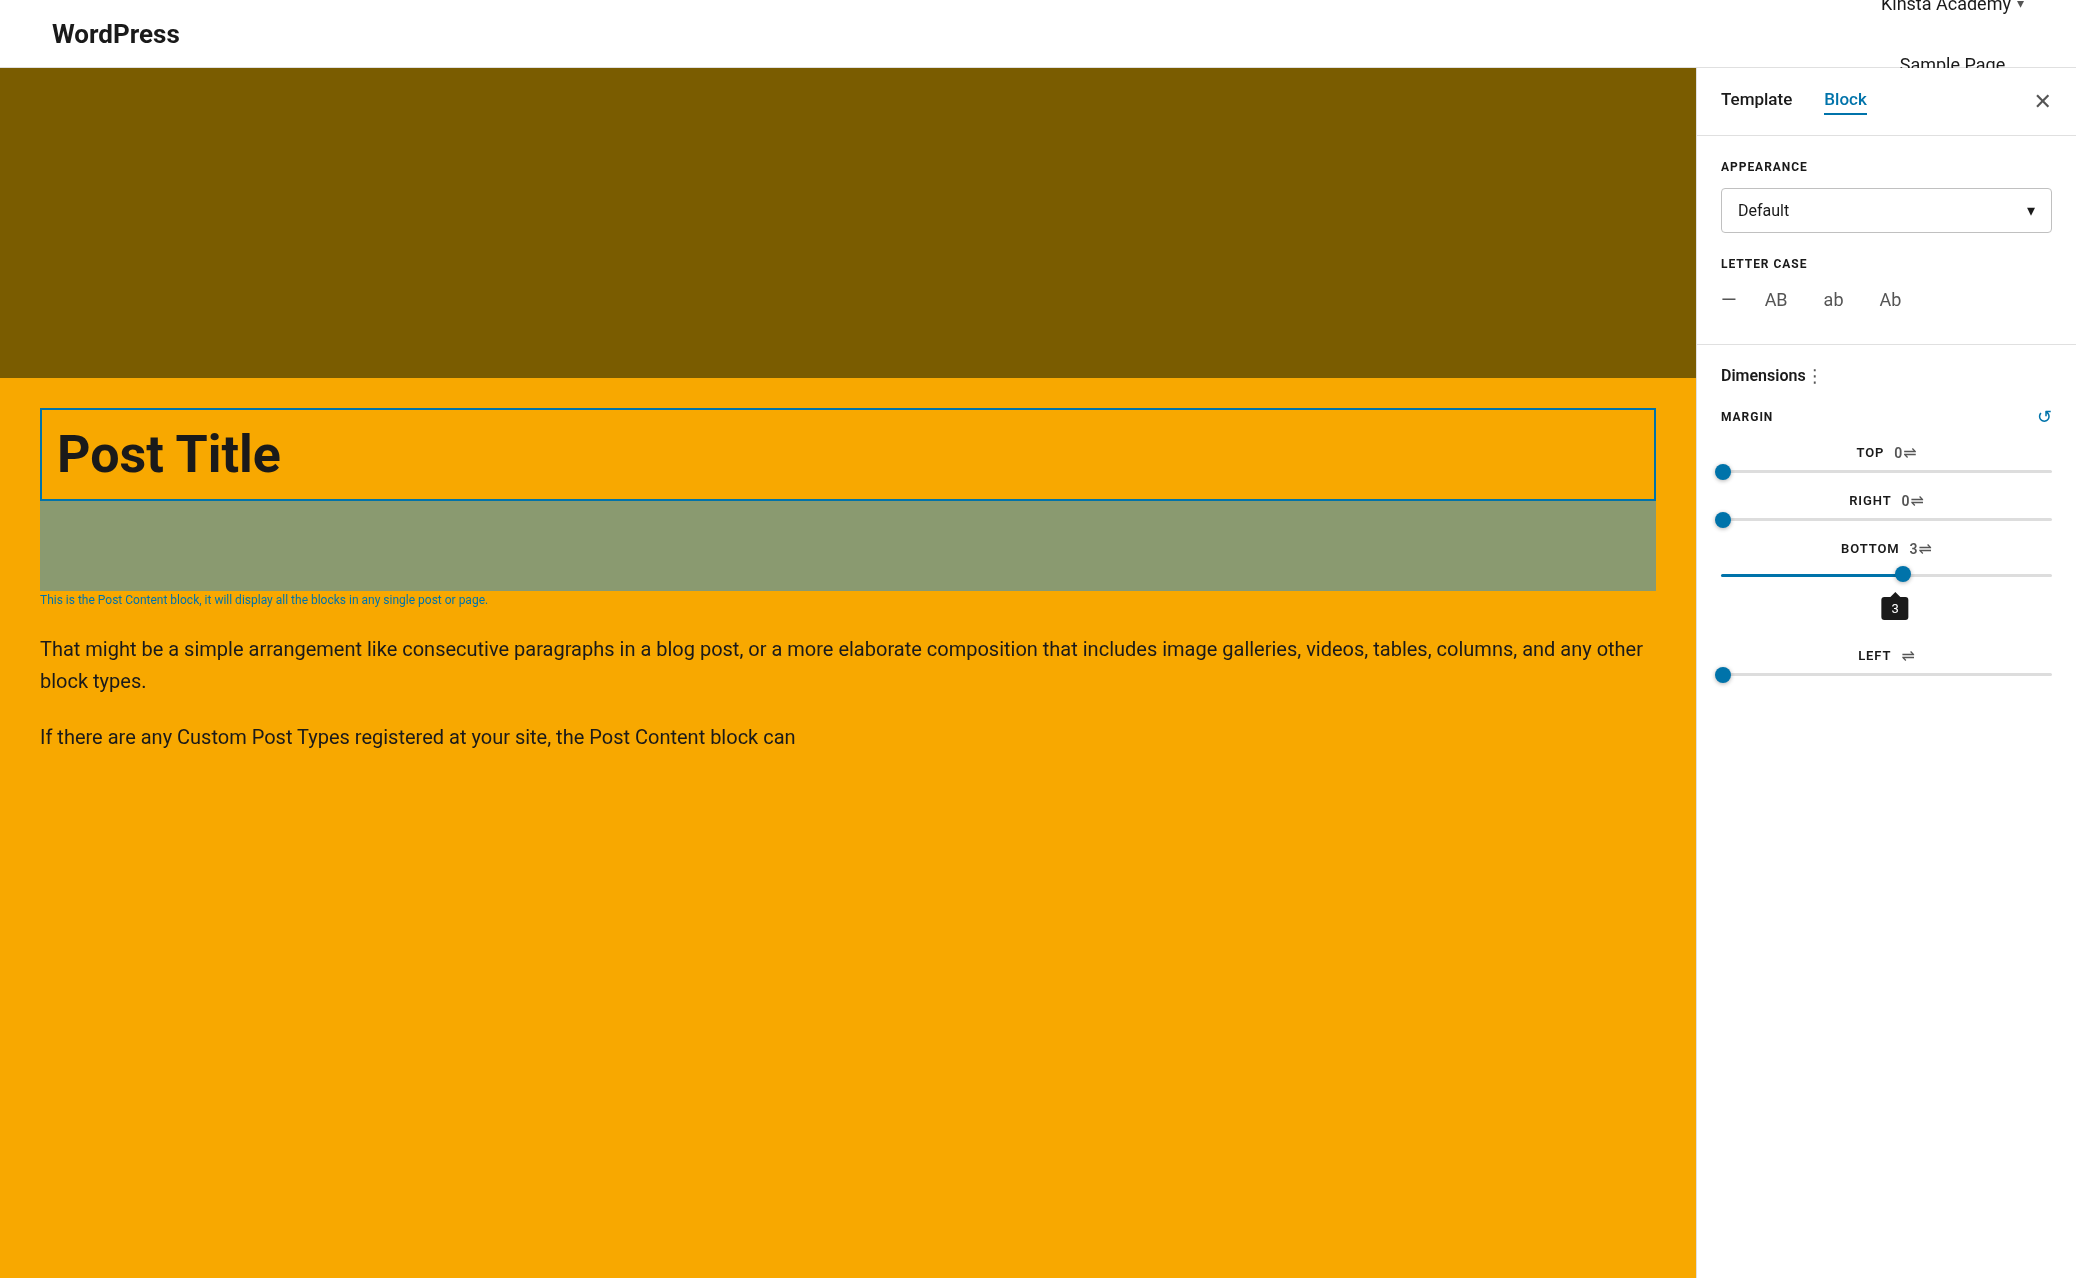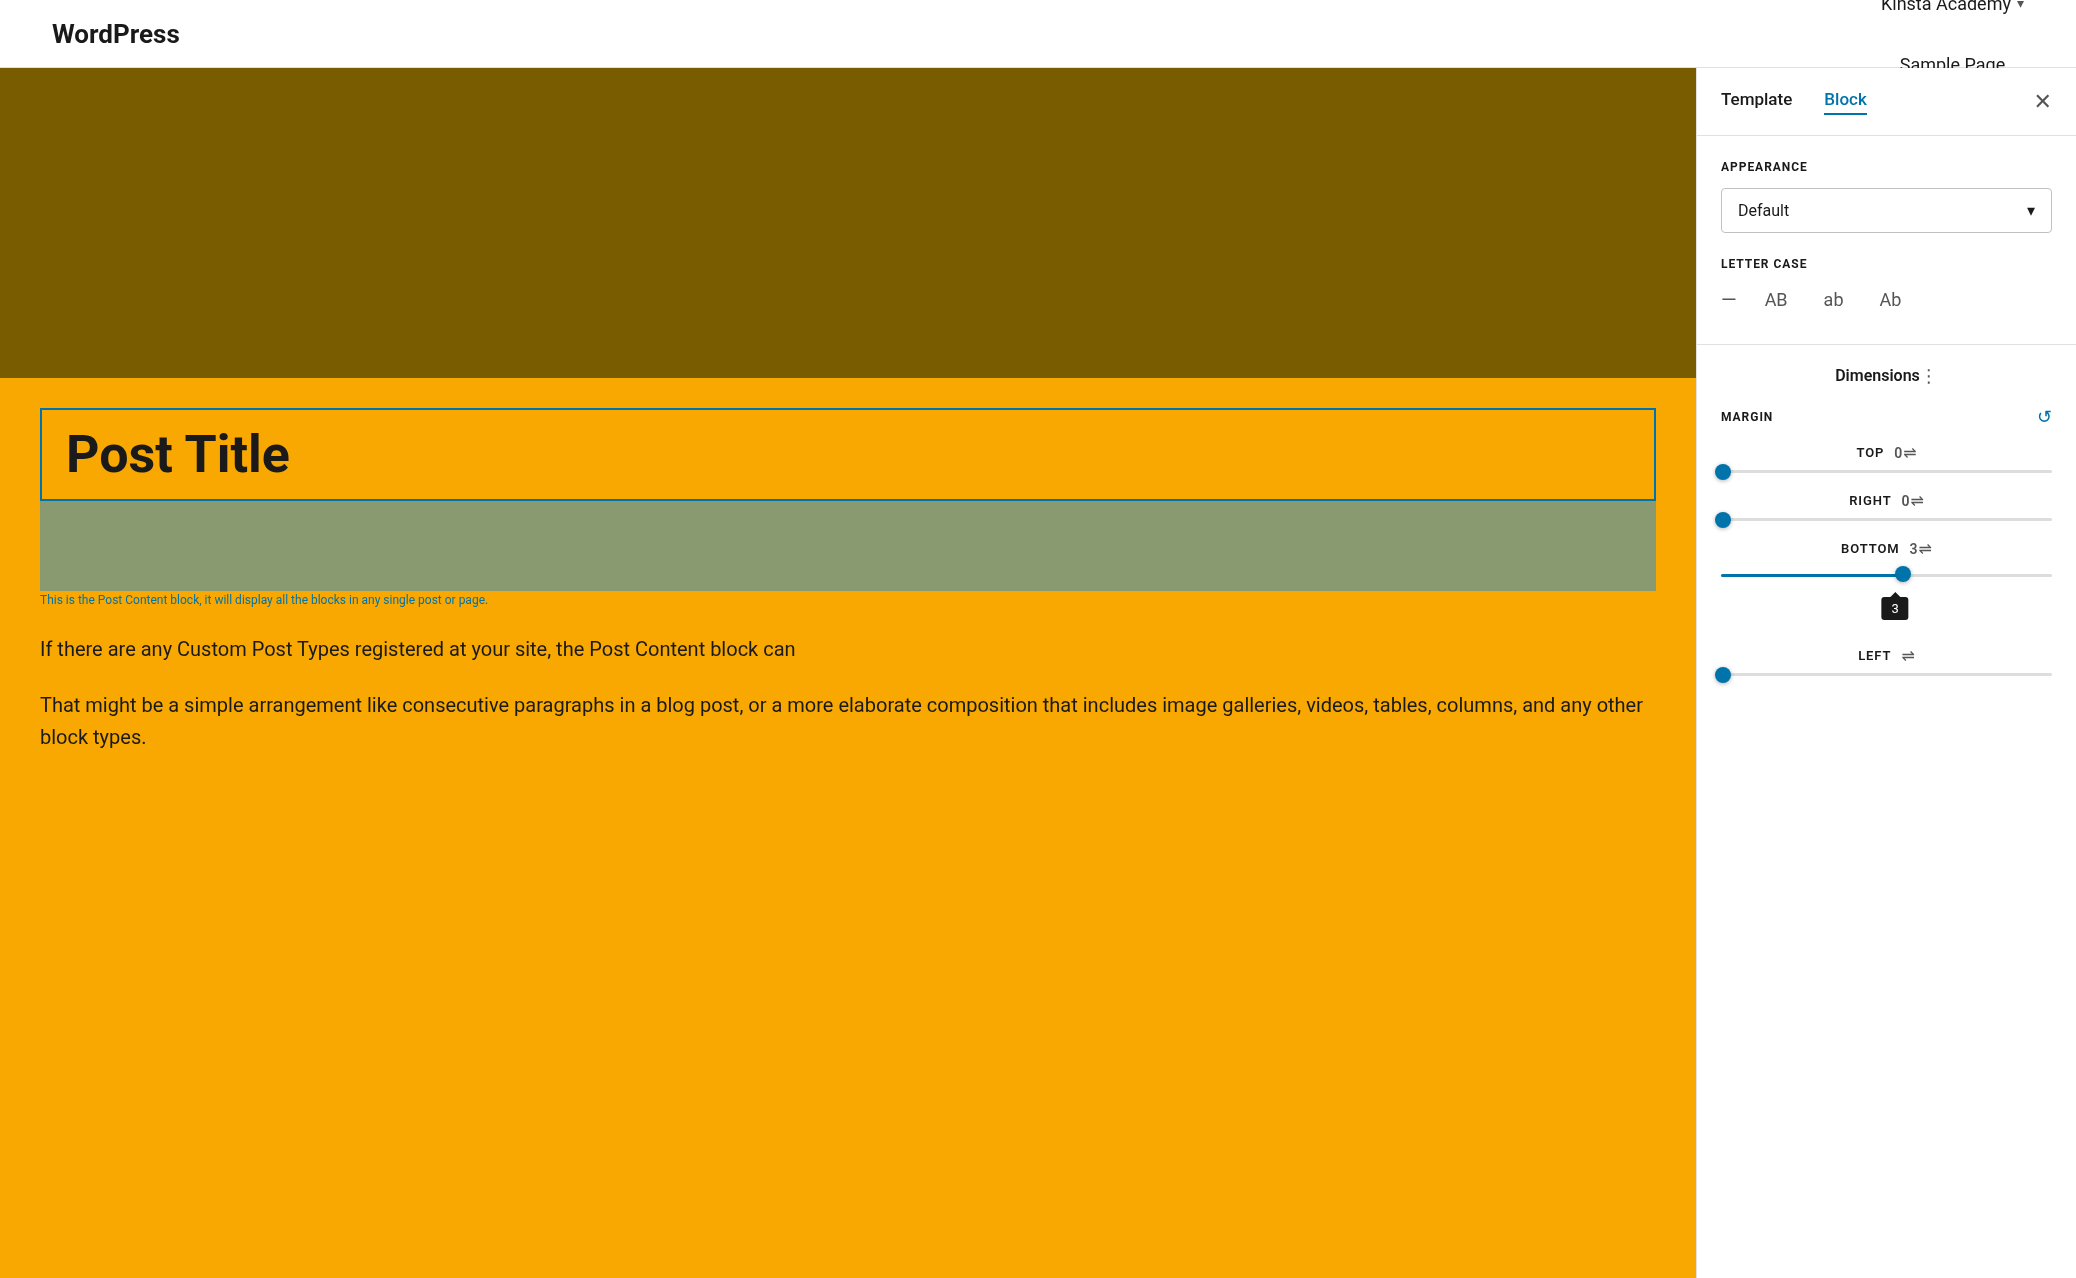--- a/index.html
+++ b/index.html
@@ -82,21 +82,21 @@
       top: 0;
       left: 0;
       right: 0;
       bottom: 0;
       background: linear-gradient(to bottom-right, transparent 49.5%, #5a4200 49.5%, #5a4200 50.5%, transparent 50.5%);
     }
 
     
     .post-title-block {
       border: 2px solid #0073aa;
-      padding: 16px 24px;
+      padding: 16px 15px;
       margin: 30px 0 0 0;
       background: #f8a800;
     }
     .post-title-text {
       font-size: 52px;
       font-weight: 700;
       color: #1a1a1a;
       line-height: 1.1;
     }
 
@@ -227,21 +227,21 @@
     .panel-divider {
       height: 1px;
       background: #e0e0e0;
       margin: 6px -24px 20px -24px;
     }
 
     
     .dimensions-header {
       display: flex;
       align-items: center;
-      justify-content: center;
+      justify-content: flex-start;
       margin-bottom: 20px;
     }
     .dimensions-title {
       font-size: 16px;
       font-weight: 600;
       color: #1a1a1a;
     }
     .three-dots {
       font-size: 18px;
       color: #555;
@@ -361,22 +361,22 @@
 <div class="main-layout">
 
   <div class="canvas-area">
     <div class="featured-image"></div>
     <div class="canvas-inner">
       <div class="post-title-block">
         <div class="post-title-text">Post Title</div>
       </div>
       <div class="post-content-image"></div>
       <p class="post-content-desc">This is the Post Content block, it will display all the blocks in any single post or page.</p>
+      <p class="post-content-para">That might be a simple arrangement like consecutive paragraphs in a blog post, or a more elaborate composition that includes image galleries, videos, tables, columns, and any other block types.</p>
       <p class="post-content-para">If there are any Custom Post Types registered at your site, the Post Content block can</p>
-      <p class="post-content-para">That might be a simple arrangement like consecutive paragraphs in a blog post, or a more elaborate composition that includes image galleries, videos, tables, columns, and any other block types.</p>
     </div>
   </div>
 
   <div class="right-panel">
 
     <div class="panel-header">
       <div class="panel-tabs">
         <div class="panel-tab">Template</div>
         <div class="panel-tab active">Block</div>
       </div>

